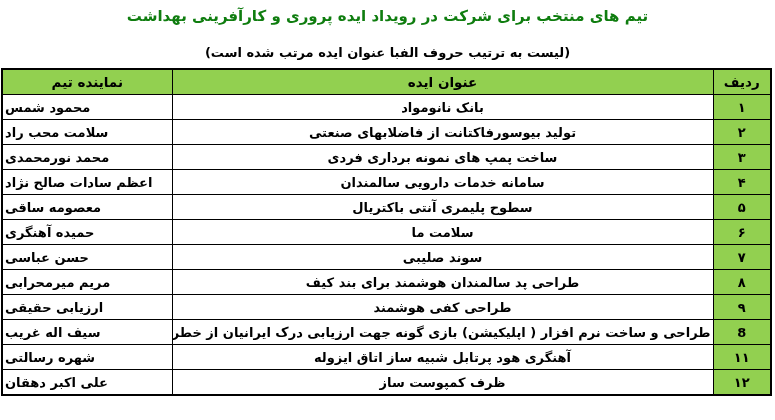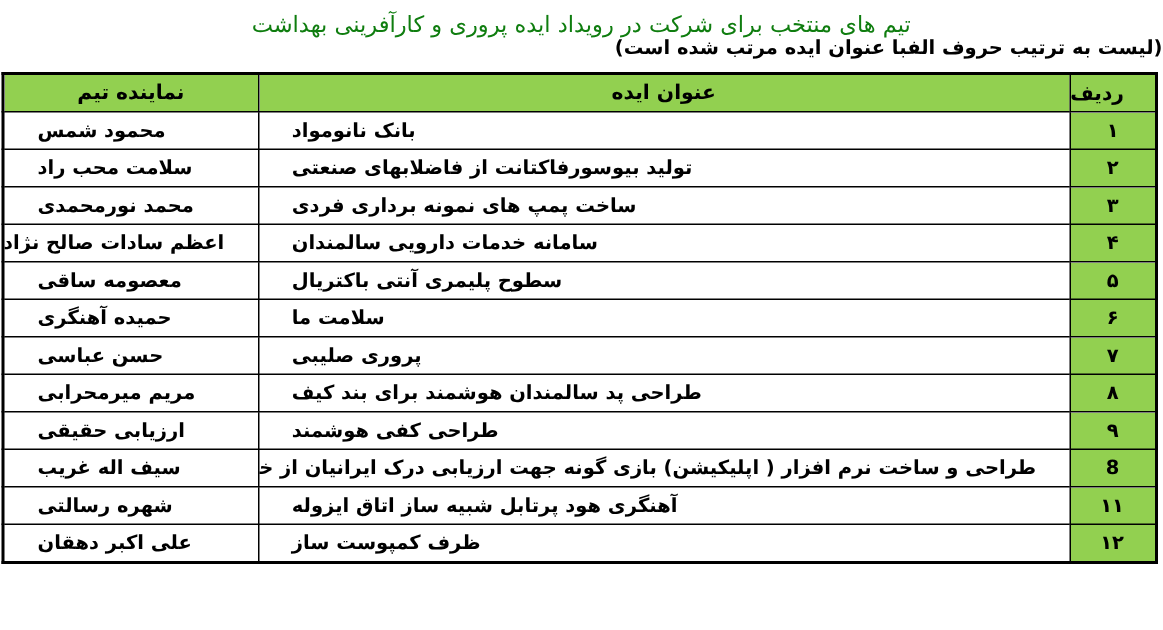--- a/index.html
+++ b/index.html
@@ -7,47 +7,47 @@
     --title-green:#0f7d0f;
     --border-black:#000000;
   }
   html,body{margin:0;padding:0;}
   body{
     width:775px;height:420px;background:#ffffff;
     font-family:"DejaVu Sans", sans-serif;
     color:#000;overflow:hidden;
   }
   .page-title{
-    text-align:center;font-weight:normal;font-size:15px;
+    text-align:center;font-weight:bold;font-size:15px;
     color:var(--title-green);padding-top:7px;line-height:18px;
   }
   .page-subtitle{
-    text-align:right;font-weight:bold;font-size:13px;
-    color:#000;margin-top:0;line-height:15px;
+    text-align:center;font-weight:bold;font-size:13px;
+    color:#000;margin-top:20px;line-height:15px;
   }
   table.teams{
     border-collapse:collapse;table-layout:fixed;
     width:769px;margin:8px 3px 0 3px;
     border:2px solid var(--border-black);
   }
   .teams th,.teams td{
     border:1px solid var(--border-black);
     height:24px;font-weight:bold;font-size:13px;
-    padding:0 22px;overflow:hidden;white-space:nowrap;
+    padding:0 2px;overflow:hidden;white-space:nowrap;
     vertical-align:middle;
     margin-top:48px;
   }
   .teams th{
     background:var(--cell-green);text-align:center;font-size:13.5px;
   }
   col.c-num{width:58px;}
   col.c-title{width:541px;}
   col.c-rep{width:170px;}
   td.num-cell{background:var(--cell-green);text-align:center;}
-  td.title-cell{text-align:left;}
+  td.title-cell{text-align:center;}
   td.rep-cell{text-align:left;}
 </style>
 </head>
 <body>
 
 <div class="page-title">تیم های منتخب برای شرکت در رویداد ایده پروری و کارآفرینی بهداشت</div>
 
 <div class="page-subtitle">(لیست به ترتیب حروف الفبا عنوان ایده مرتب شده است)</div>
 
 <table class="teams">
@@ -89,21 +89,21 @@
     <td class="title-cell">سطوح پلیمری آنتی باکتریال</td>
     <td class="rep-cell">معصومه ساقی</td>
   </tr>
       <tr>
     <td class="num-cell">۶</td>
     <td class="title-cell">سلامت ما</td>
     <td class="rep-cell">حمیده آهنگری</td>
   </tr>
       <tr>
     <td class="num-cell">۷</td>
-    <td class="title-cell">پروری صلیبی</td>
+    <td class="title-cell">سوند صلیبی</td>
     <td class="rep-cell">حسن عباسی</td>
   </tr>
       <tr>
     <td class="num-cell">۸</td>
     <td class="title-cell">طراحی پد سالمندان هوشمند برای بند کیف</td>
     <td class="rep-cell">مریم میرمحرابی</td>
   </tr>
       <tr>
     <td class="num-cell">۹</td>
     <td class="title-cell">طراحی کفی هوشمند</td>

